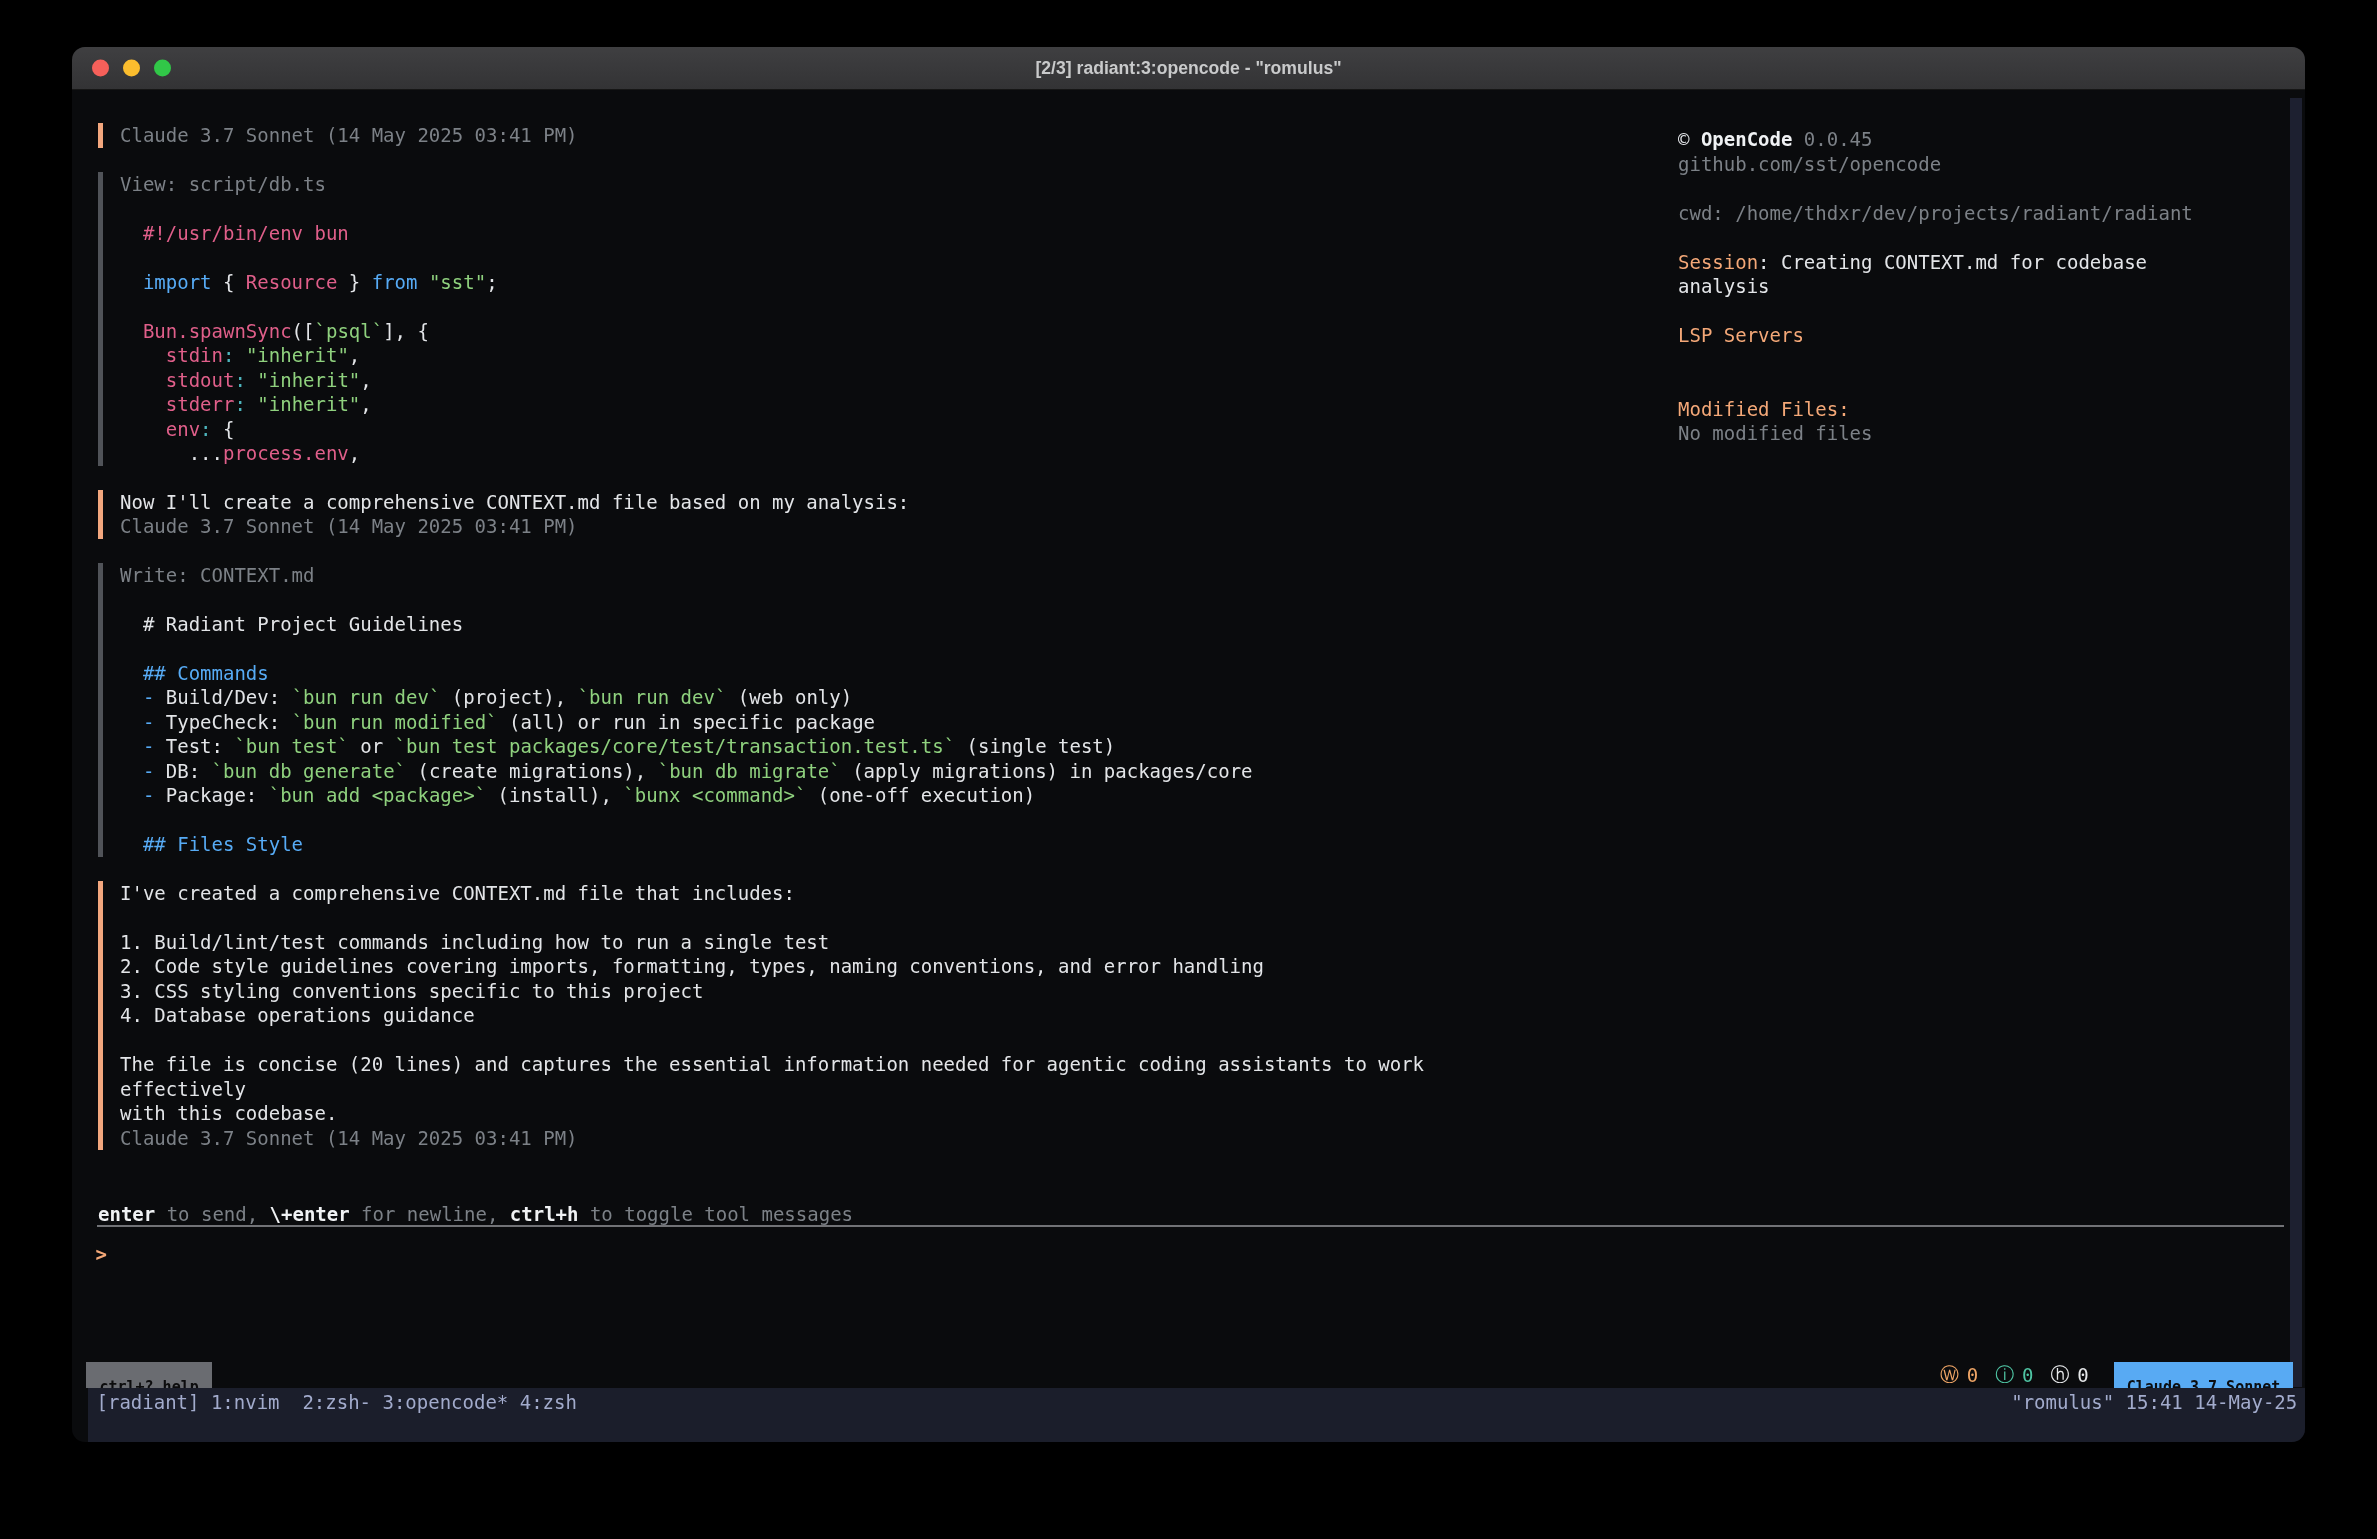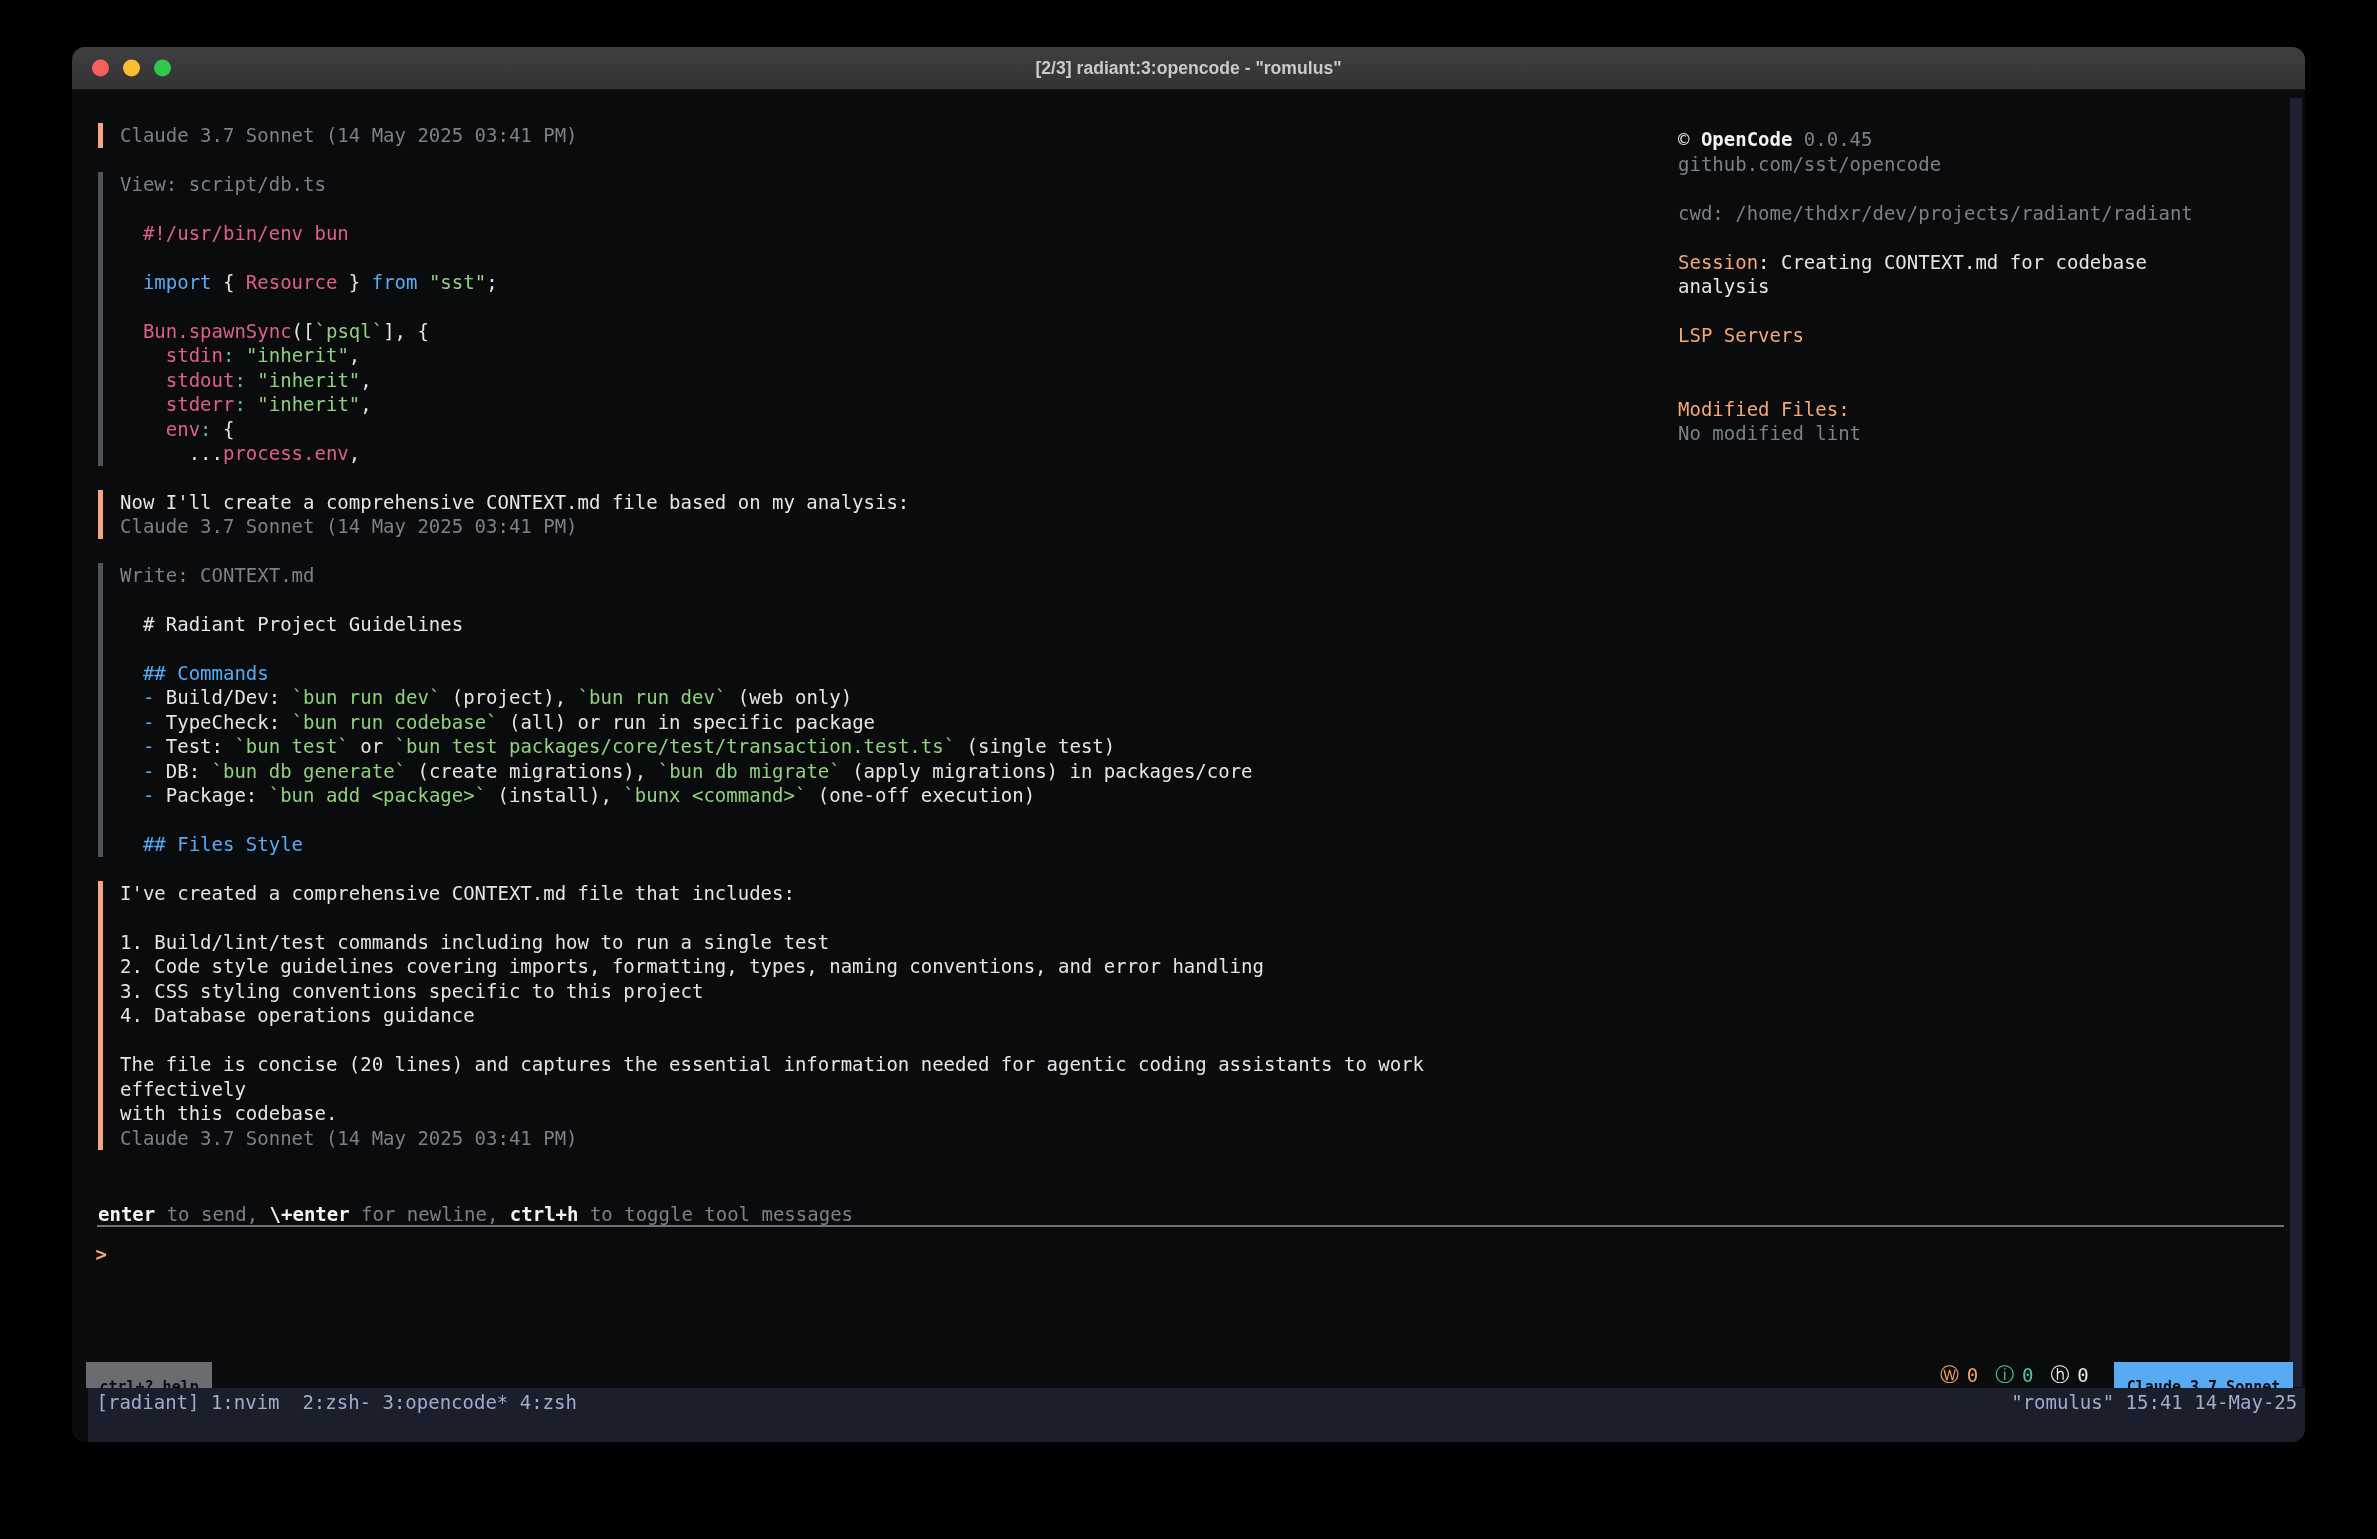--- a/index.html
+++ b/index.html
@@ -110,21 +110,21 @@
           <div class="line"><span class="c-wh">Now I'll create a comprehensive CONTEXT.md file based on my analysis:</span></div>
           <div class="line"><span class="c-dim">Claude 3.7 Sonnet (14 May 2025 03:41 PM)</span></div>
         </div>
         <div class="block tool">
           <div class="line"><span class="c-dim">Write: CONTEXT.md</span></div>
           <div class="line">&nbsp;</div>
           <div class="line"><span class="c-wh">  # Radiant Project Guidelines</span></div>
           <div class="line">&nbsp;</div>
           <div class="line"><span class="c-wh">  </span><span class="c-bl">## Commands</span></div>
           <div class="line"><span class="c-wh">  </span><span class="c-bl">-</span><span class="c-wh"> Build/Dev: </span><span class="c-gr">`bun run dev`</span><span class="c-wh"> (project), </span><span class="c-gr">`bun run dev`</span><span class="c-wh"> (web only)</span></div>
-          <div class="line"><span class="c-wh">  </span><span class="c-bl">-</span><span class="c-wh"> TypeCheck: </span><span class="c-gr">`bun run codebase`</span><span class="c-wh"> (all) or run in specific package</span></div>
+          <div class="line"><span class="c-wh">  </span><span class="c-bl">-</span><span class="c-wh"> TypeCheck: </span><span class="c-gr">`bun run modified`</span><span class="c-wh"> (all) or run in specific package</span></div>
           <div class="line"><span class="c-wh">  </span><span class="c-bl">-</span><span class="c-wh"> Test: </span><span class="c-gr">`bun test`</span><span class="c-wh"> or </span><span class="c-gr">`bun test packages/core/test/transaction.test.ts`</span><span class="c-wh"> (single test)</span></div>
           <div class="line"><span class="c-wh">  </span><span class="c-bl">-</span><span class="c-wh"> DB: </span><span class="c-gr">`bun db generate`</span><span class="c-wh"> (create migrations), </span><span class="c-gr">`bun db migrate`</span><span class="c-wh"> (apply migrations) in packages/core</span></div>
           <div class="line"><span class="c-wh">  </span><span class="c-bl">-</span><span class="c-wh"> Package: </span><span class="c-gr">`bun add &lt;package&gt;`</span><span class="c-wh"> (install), </span><span class="c-gr">`bunx &lt;command&gt;`</span><span class="c-wh"> (one-off execution)</span></div>
           <div class="line">&nbsp;</div>
           <div class="line"><span class="c-wh">  </span><span class="c-bl">## Files Style</span></div>
         </div>
         <div class="block msg">
           <div class="line"><span class="c-wh">I've created a comprehensive CONTEXT.md file that includes:</span></div>
           <div class="line">&nbsp;</div>
           <div class="line"><span class="c-wh">1. Build/lint/test commands including how to run a single test</span></div>
@@ -143,21 +143,21 @@
         <div class="line"><span class="c-dim">github.com/sst/opencode</span></div>
         <div class="line">&nbsp;</div>
         <div class="line"><span class="c-dim">cwd: /home/thdxr/dev/projects/radiant/radiant</span></div>
         <div class="line">&nbsp;</div>
         <div class="line"><span class="c-ob">Session</span><span class="c-wh">: </span><span class="c-wh">Creating CONTEXT.md for codebase analysis</span></div>
         <div class="line">&nbsp;</div>
         <div class="line"><span class="c-ob">LSP Servers</span></div>
         <div class="line">&nbsp;</div>
         <div class="line">&nbsp;</div>
         <div class="line"><span class="c-ob">Modified Files:</span></div>
-        <div class="line"><span class="c-dim">No modified lint</span></div>
+        <div class="line"><span class="c-dim">No modified files</span></div>
       </div>
 
     <div class="scrollbar"></div>
 
     <div class="help-row">
       <div class="line" id="help-line"><span class="c-bw">enter</span><span class="c-dim"> to send, </span><span class="c-bw">\+enter</span><span class="c-dim"> for newline, </span><span class="c-bw">ctrl+h</span><span class="c-dim"> to toggle tool messages</span></div>
     </div>
 
     <div class="divider"></div>
 

